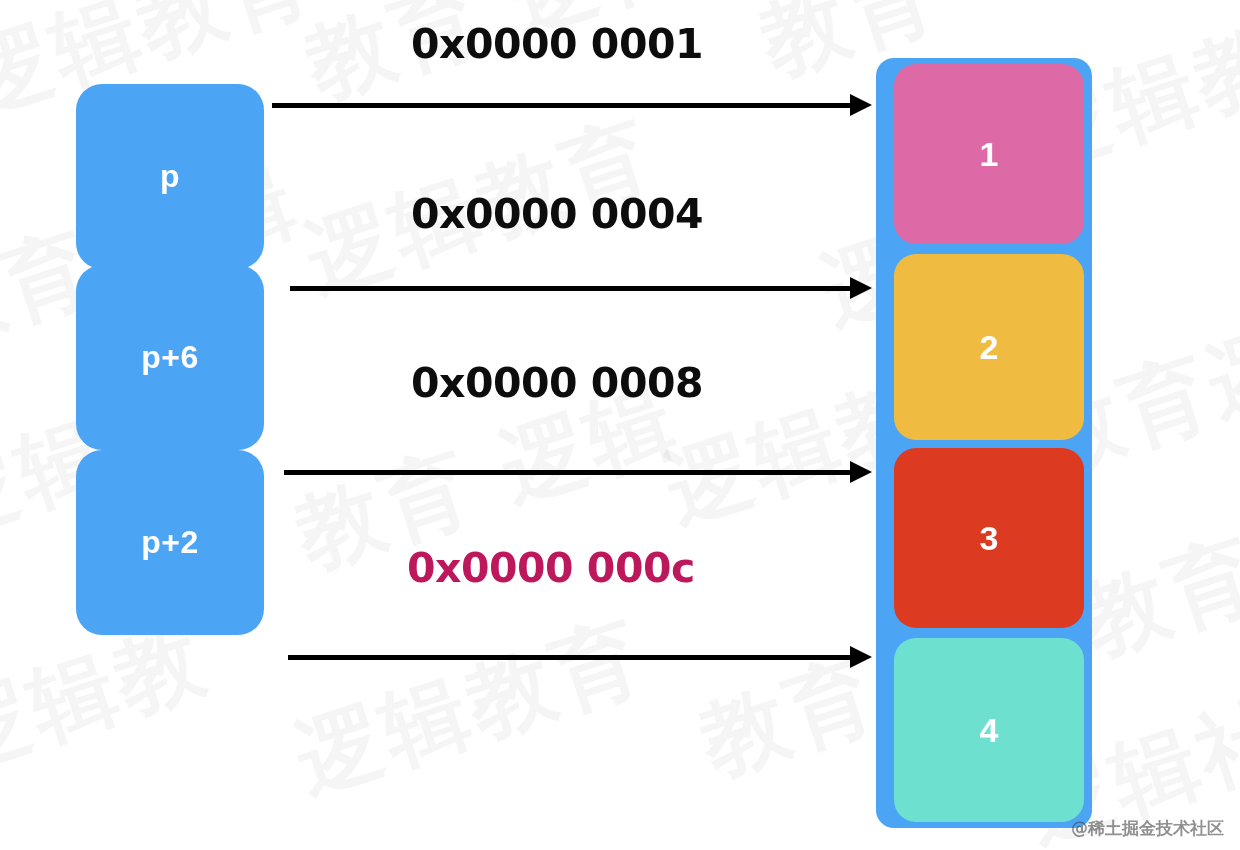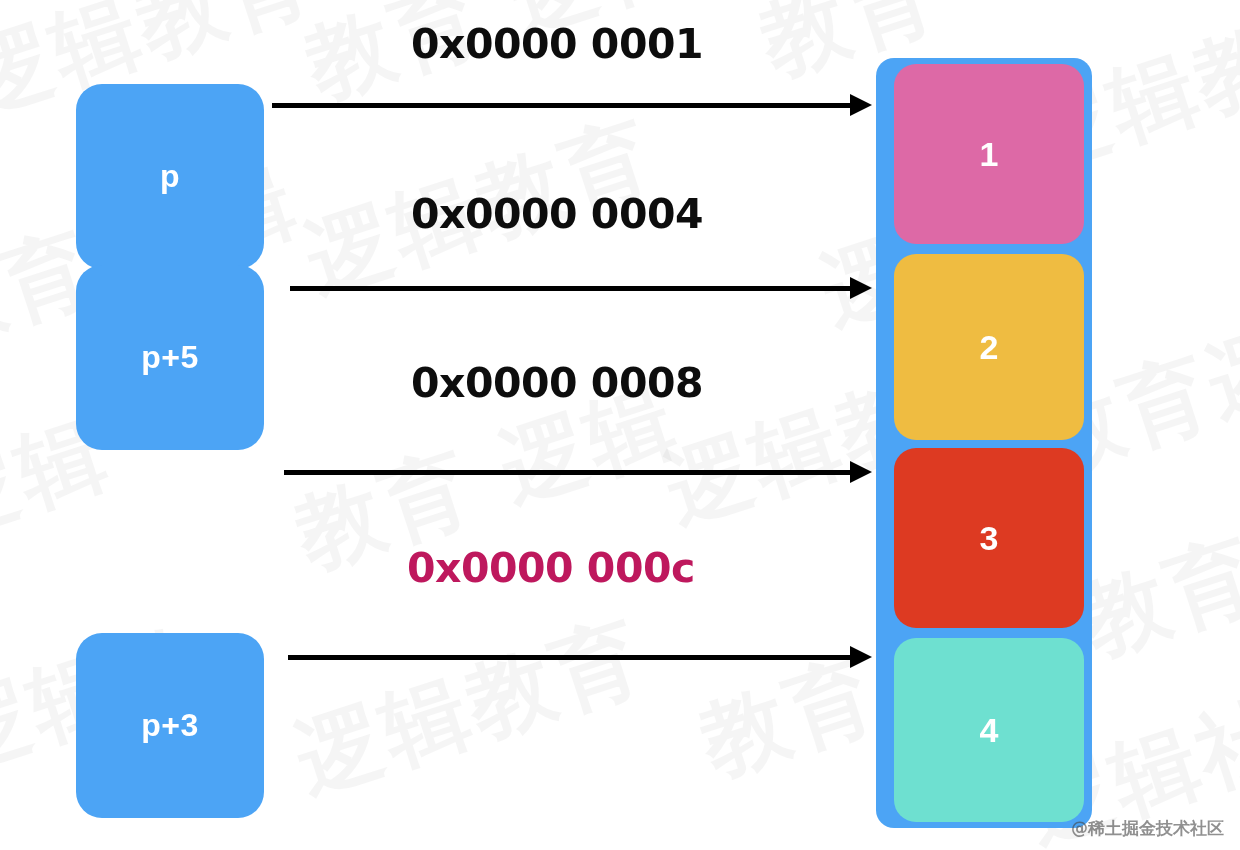--- a/index.html
+++ b/index.html
@@ -150,24 +150,24 @@
       <div class="wm" style="left: 290px; top: 650px;">逻辑教育</div>
       <div class="wm" style="left: 700px; top: 660px;">教育</div>
       <div class="wm" style="left: 1020px; top: 700px;">逻辑社区</div>
     </div>
 
   <div id="pointer-column">
       <div class="ptr-cell" style="top: 0px; height: 185px; background: rgb(76, 164, 245);">
         <span class="ptr-label">p</span>
       </div>
       <div class="ptr-cell" style="top: 181px; height: 185px; background: rgb(76, 164, 245);">
-        <span class="ptr-label">p+5</span>
-      </div>
-      <div class="ptr-cell" style="top: 549px; height: 185px; background: rgb(76, 164, 245);">
-        <span class="ptr-label">p+3</span>
+        <span class="ptr-label">p+6</span>
+      </div>
+      <div class="ptr-cell" style="top: 366px; height: 185px; background: rgb(76, 164, 245);">
+        <span class="ptr-label">p+2</span>
       </div>
     </div>
 
   <div id="memory-column">
       <div class="mem-cell" style="top: 6px; height: 180px; background: rgb(221, 105, 166);">
         <span class="mem-label">1</span>
       </div>
       <div class="mem-cell" style="top: 196px; height: 186px; background: rgb(239, 188, 65);">
         <span class="mem-label">2</span>
       </div>

